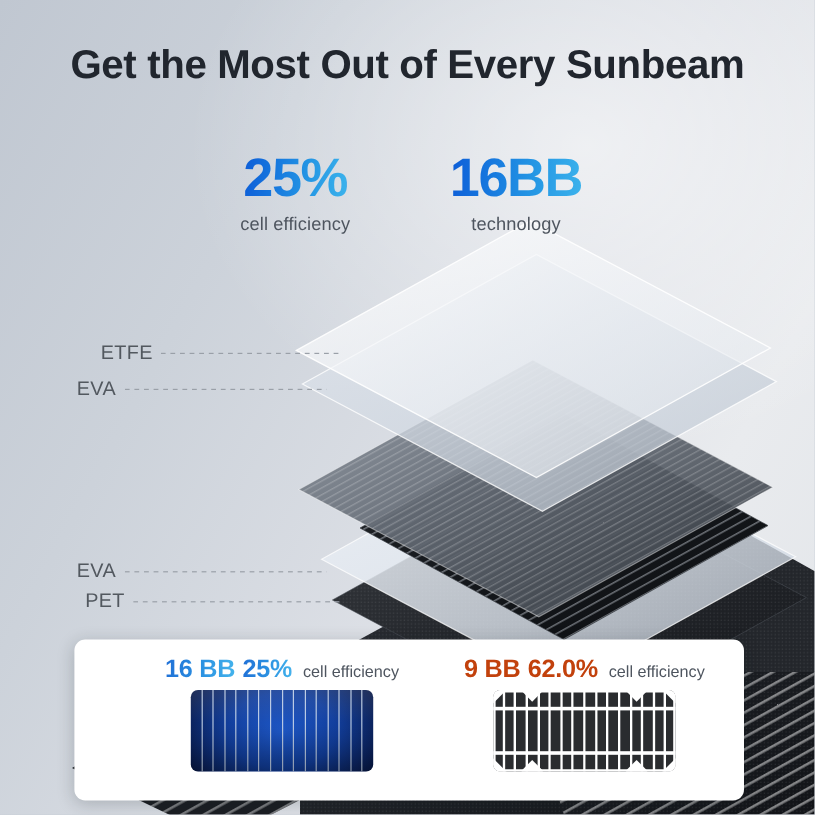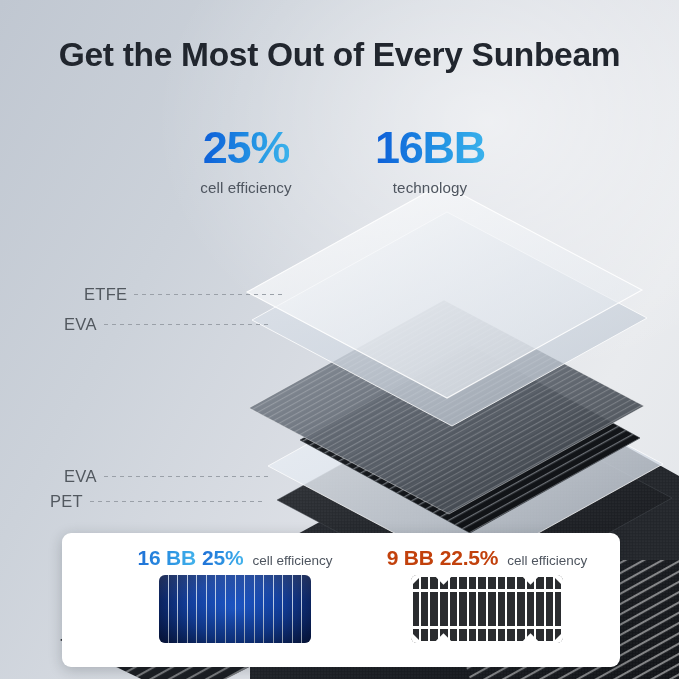--- a/index.html
+++ b/index.html
@@ -253,21 +253,21 @@
     <span class="lbl">EVA</span>
     <span class="dash" style="flex:1;"></span>
   </div>
 
 
   <div class="leader" style="left:64px; top:467px; width:208px;">
     <span class="lbl">EVA</span>
     <span class="dash" style="flex:1;"></span>
   </div>
 
-  <div class="leader" style="left:50px; top:492px; width:212px;justify-content:space-between;">
+  <div class="leader" style="left:71px; top:492px; width:212px;justify-content:space-between;">
     <span class="lbl">PET</span>
     <span class="dash" style="flex:1;"></span>
   </div>
 
   <div class="card">
     <div class="card-inner">
 
       <div class="cmp cmp-a">
         <div class="cmp-head">
           <span class="cmp-big blue">16 BB</span>
@@ -295,21 +295,21 @@
                 <span class="bar"></span>
             </div>
             <div class="gloss"></div>
           </div>
         </div>
       </div>
 
       <div class="cmp cmp-b">
         <div class="cmp-head">
           <span class="cmp-big dark">9 BB</span>
-          <span class="cmp-big dark" style="margin-left:6px;">22.5%</span>
+          <span class="cmp-big dark" style="margin-left:6px;">62.0%</span>
           <span class="cmp-sub">cell efficiency</span>
         </div>
         <div class="cell-wrap">
           <div class="cell cell-9">
             <div class="fingers">
               <span class="f"></span>
                 <span class="f"></span>
                 <span class="f"></span>
                 <span class="f"></span>
               <span class="f"></span>

